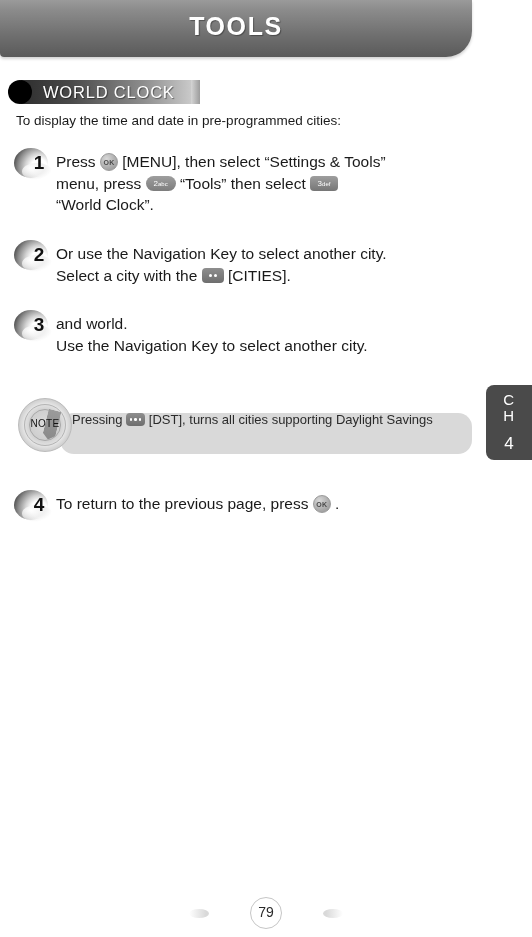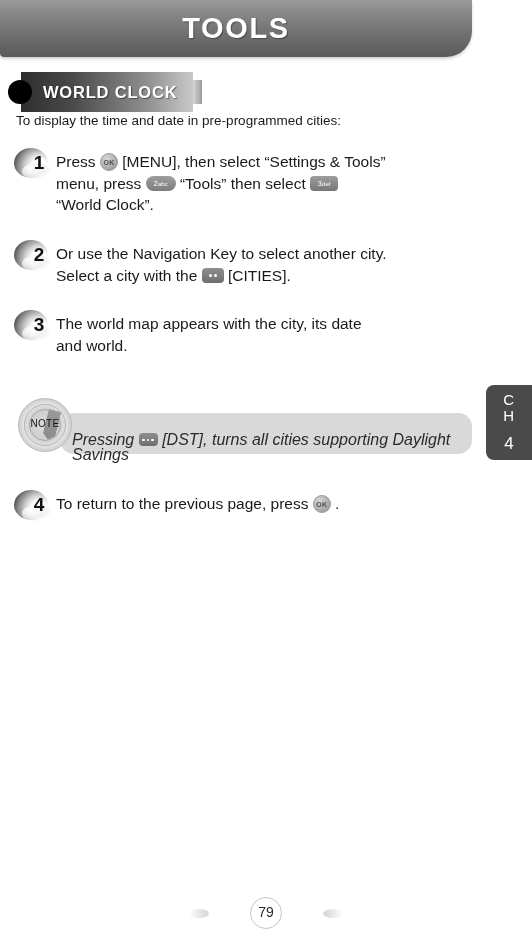--- a/index.html
+++ b/index.html
@@ -21,21 +21,21 @@
     width: 472px; height: 57px;
     background: linear-gradient(to bottom, #9a9a9a 0%, #8b8b8b 18%, #6f6f6f 62%, #5a5a5a 100%);
     border-bottom-right-radius: 26px;
     border-bottom-left-radius: 4px;
     box-shadow: 0 2px 3px rgba(0,0,0,0.18);
   }
   .header-title {
     position: absolute;
     left: 0; right: 0; top: 12px;
     text-align: center;
-    font-size: 29px;
+    font-size: 25px;
     font-weight: bold;
     letter-spacing: 1.6px;
     color: #ffffff;
     text-shadow: 1px 1px 1px rgba(0,0,0,0.35);
   }
 
   
   .section-badge {
     position: absolute;
     left: 8px; top: 80px;
@@ -46,28 +46,28 @@
   .badge-dot {
     width: 24px; height: 24px;
     border-radius: 50%;
     background: #000000;
     position: relative;
     z-index: 2;
     flex: 0 0 auto;
   }
   .badge-bar {
     margin-left: -11px;
-    height: 40px;
+    height: 24px;
     padding: 0 16px 0 22px;
     display: flex;
     align-items: center;
     background: linear-gradient(to right, #2e2e2e 0%, #4a4a4a 30%, #8d8d8d 72%, #c9c9c9 100%);
     color: #ffffff;
     font-size: 16.5px;
-    font-weight: bold;
+    font-weight: normal;
     letter-spacing: 0.8px;
     text-shadow: 1px 1px 1px rgba(0,0,0,0.45);
   }
   .badge-tail {
     width: 9px; height: 24px;
     background: linear-gradient(to right, #d5d5d5, #9c9c9c);
   }
 
   
   .intro-line {
@@ -197,25 +197,24 @@
   .note-box {
     position: absolute;
     left: 50px; top: 15px;
     width: 412px; height: 41px;
     background: #d9d9d9;
     border-radius: 14px;
     box-sizing: border-box;
   }
   .note-text {
     position: absolute;
-    left: 62px; top: 34px;
+    left: 62px; top: 14px;
     width: 395px;
-    font-size: 16px;
+    font-size: 13px;
     line-height: 15px;
-    font-style: italic;
     color: #2b2b2b;
   }
   .note-text .ln { display: block; }
   .note-icon {
     position: absolute;
     left: 8px; top: 0;
     width: 54px; height: 54px;
     border-radius: 50%;
     background: radial-gradient(circle at 50% 50%, #dcdcdc 0%, #cfcfcf 40%, #e4e4e4 58%, #c6c6c6 76%, #ededed 100%);
     border: 1px solid #bbbbbb;
@@ -354,22 +353,22 @@
   </div>
 </div>
 
 <div class="step" style="top:312px;">
   <div class="step-bullet">
     <div class="ball"></div>
     <div class="shade"></div>
     <div class="step-num">3</div>
   </div>
   <div class="step-text">
-    <span class="ln">The world map appears with the city, its date</span>
     <span class="ln">and world.</span>
+    <span class="ln">Use the Navigation Key to select another city.</span>
   </div>
 </div>
 
 <div class="note-block">
   <div class="note-box"></div>
   <div class="note-icon">
     <div class="ring r1"></div>
     <div class="ring r2"></div>
     <div class="pencil"></div>
     <div class="label">NOTE</div>

